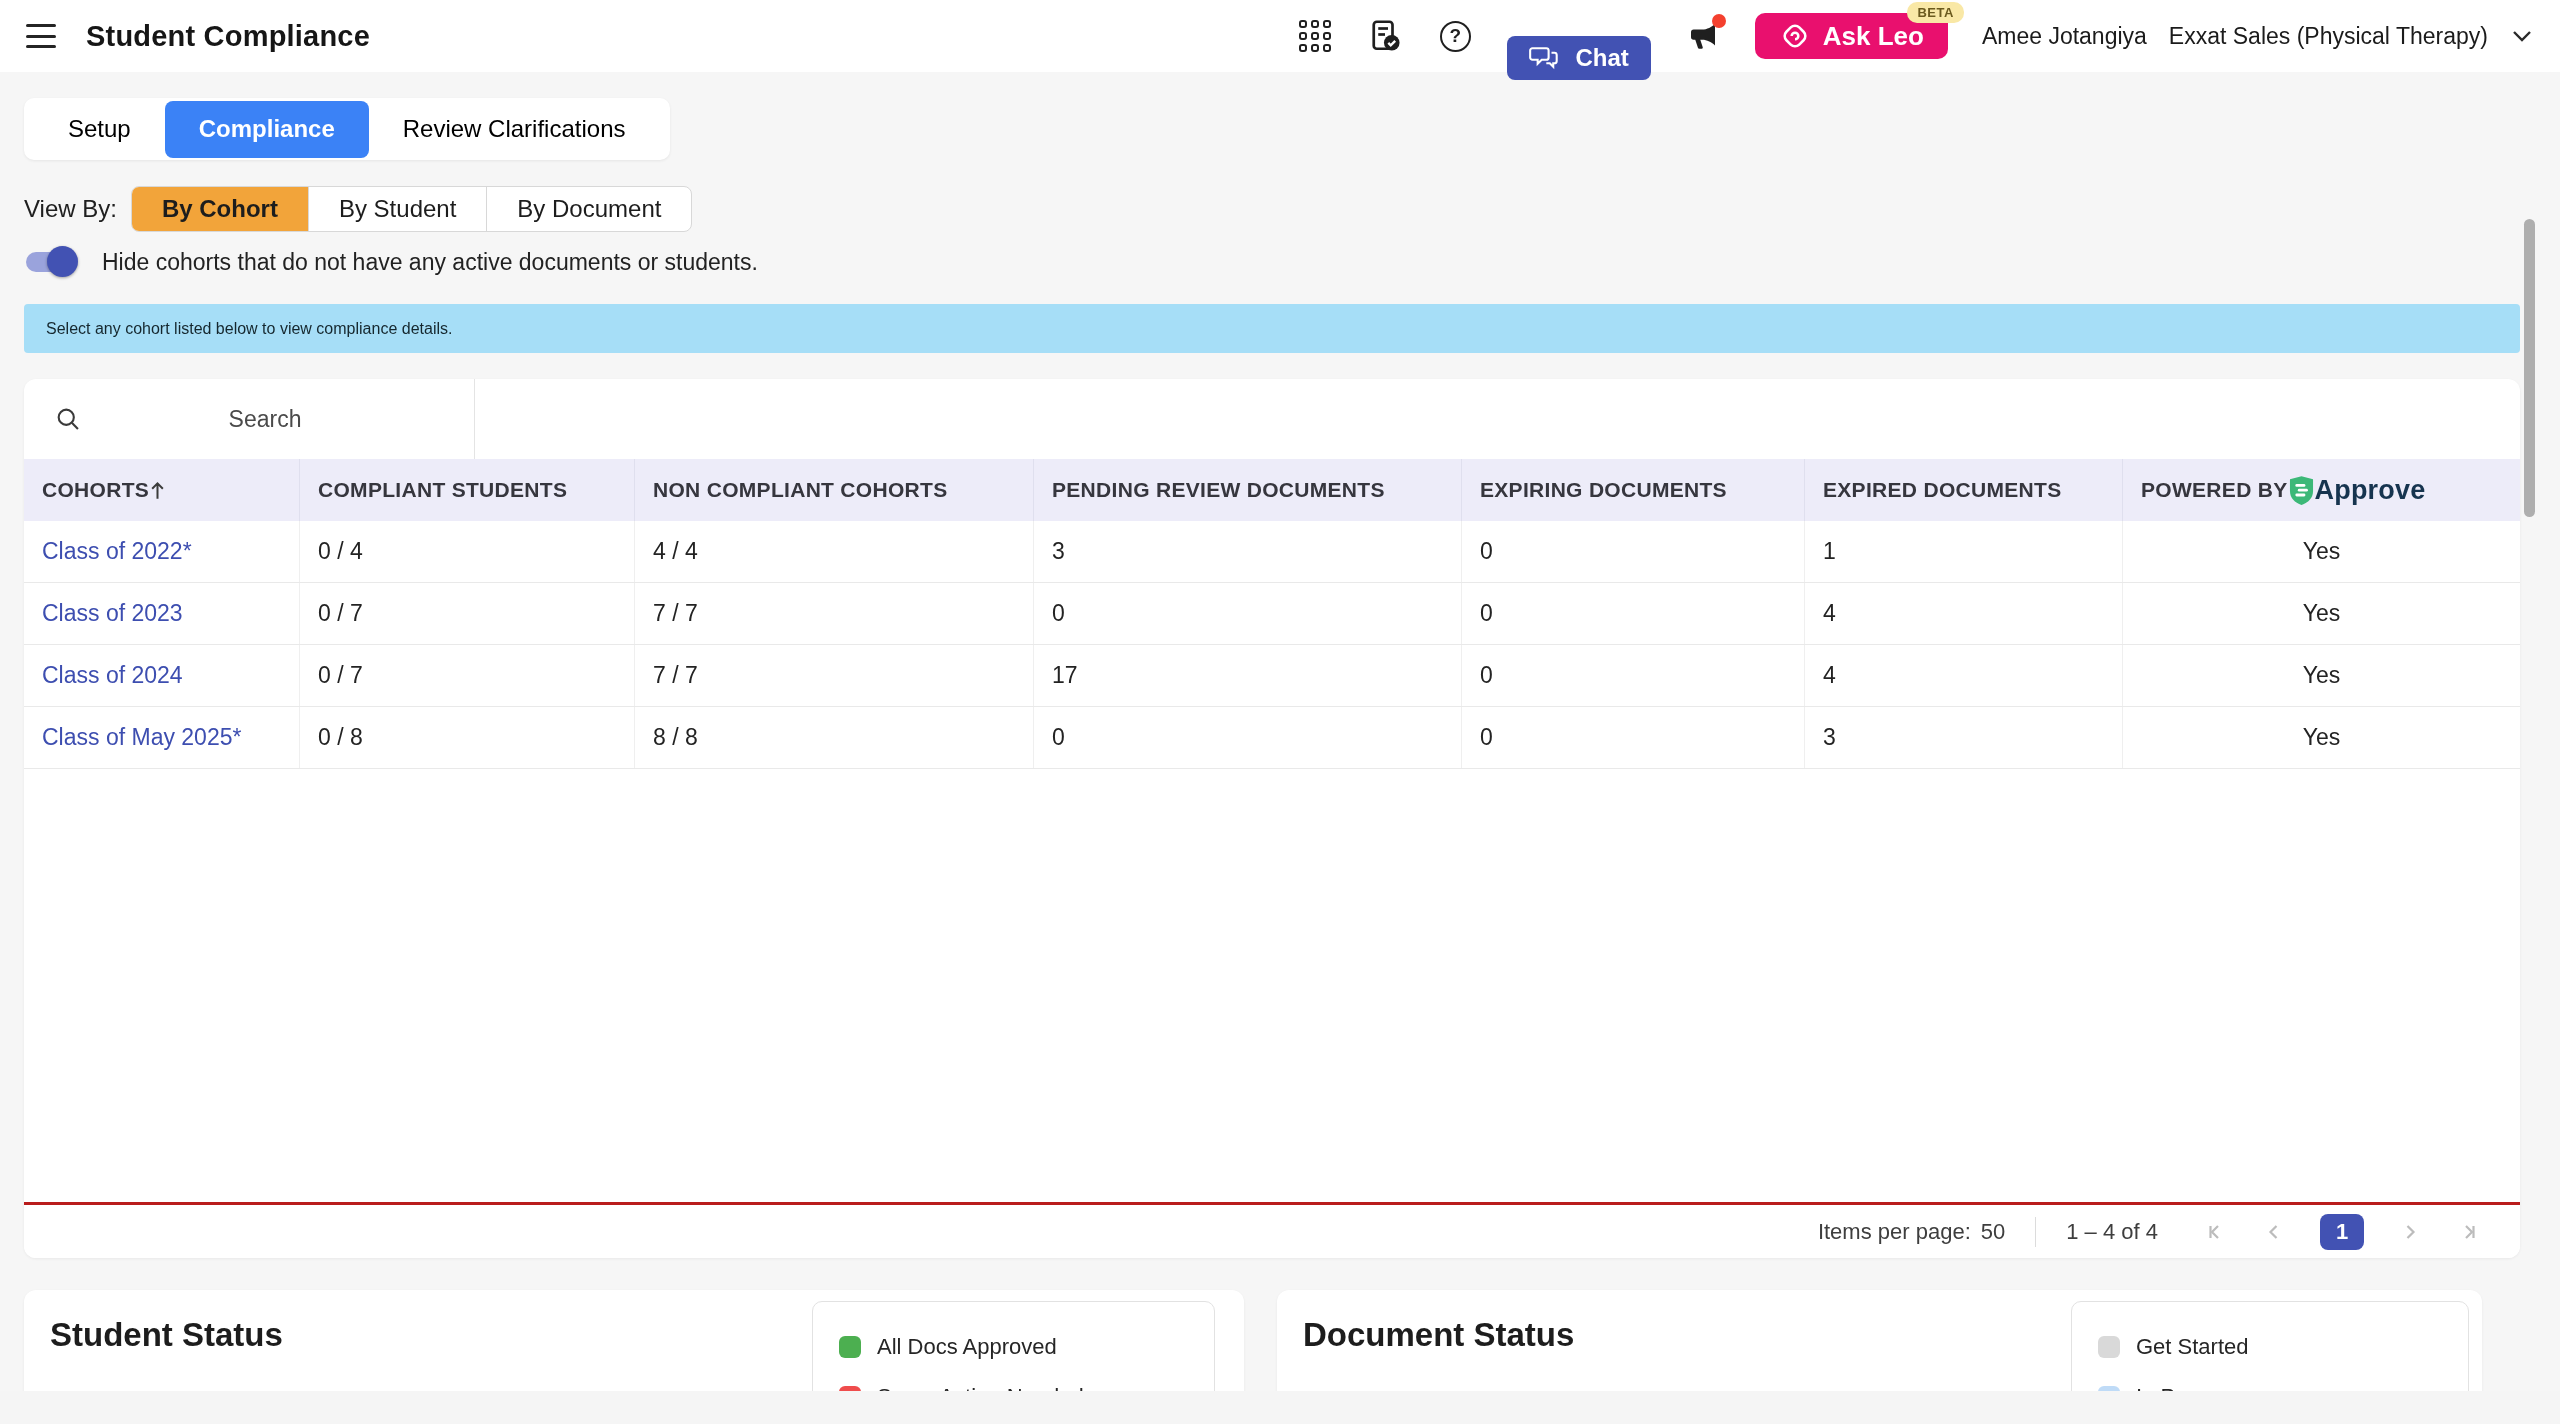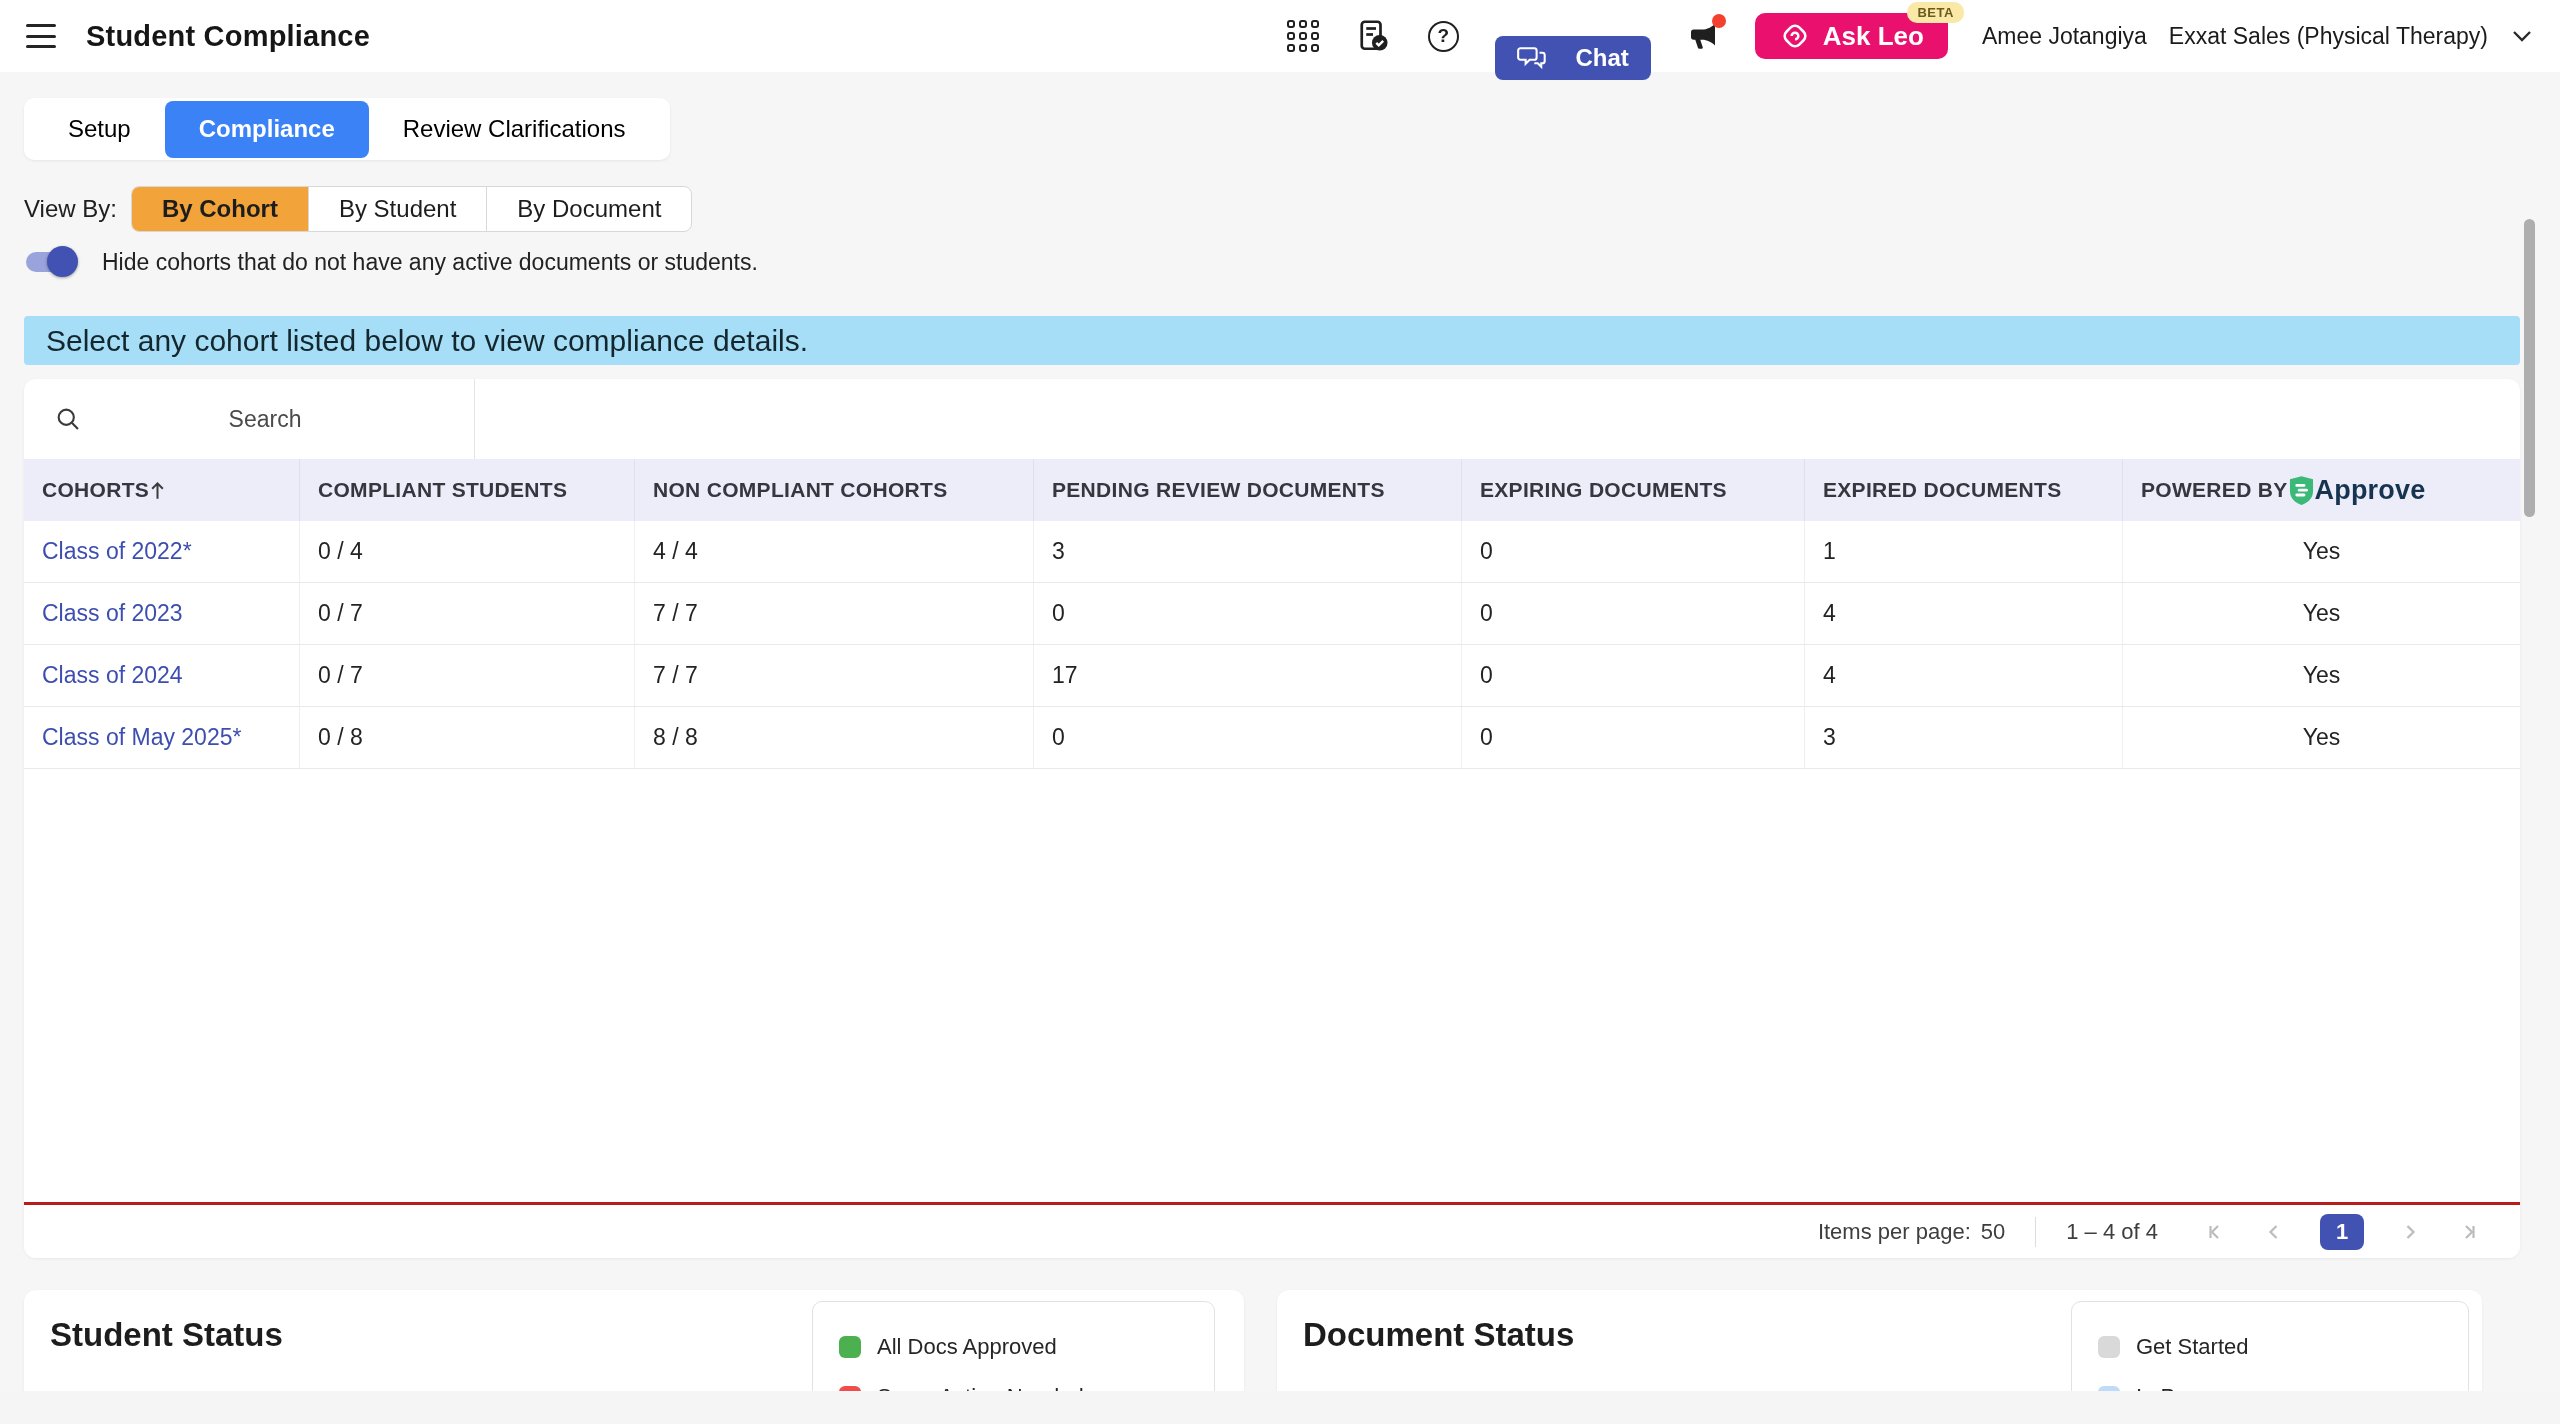--- a/index.html
+++ b/index.html
@@ -18,21 +18,21 @@
   }
   .hamburger { width:34px; height:24px; display:flex; flex-direction:column; justify-content:space-between; cursor:pointer; }
   .hamburger span { display:block; height:3px; width:30px; background:#242424; border-radius:2px; }
   #page-title { font-size:29px; font-weight:700; color:#161616; margin-left:26px; letter-spacing:.2px; }
   #header-right { margin-left:auto; display:flex; align-items:center; gap:34px; }
   .hicon { width:36px; height:36px; display:flex; align-items:center; justify-content:center; cursor:pointer; position:relative; }
   .grid-dots { display:grid; grid-template-columns:repeat(3,8px); grid-template-rows:repeat(3,8px); gap:4px; }
   .grid-dots i { border:2.4px solid #1f1f1f; border-radius:3px; }
   .help-circle { width:31px; height:31px; border:2.6px solid #1f1f1f; border-radius:50%; display:flex; align-items:center; justify-content:center; font-size:19px; font-weight:700; color:#1f1f1f; }
   .chat-btn {
-    height:44px; padding:0 22px; border-radius:8px; display:flex; align-items:center; gap:28px;
+    height:44px; padding:0 22px; border-radius:8px; display:flex; align-items:center; gap:16px;
     color:#fff; font-size:24px; font-weight:600; cursor:pointer; border:none;margin-top:44px;
   }
   .megaphone-wrap { position:relative; }
   .notif-dot { position:absolute; top:-4px; right:-5px; width:14px; height:14px; border-radius:50%; background:#f4402e; }
   .askleo-btn {
     height:46px; padding:0 24px; border-radius:10px; display:flex; align-items:center; gap:12px;
     color:#fff; font-size:26px; font-weight:700; cursor:pointer; position:relative; border:none;
   }
   .beta-badge {
     position:absolute; top:-11px; right:-16px; padding:3px 10px; border-radius:10px;
@@ -60,21 +60,21 @@
   
   #toggle-row { position:absolute; left:26px; top:244px; height:36px; display:flex; align-items:center; gap:26px; }
   .switch { position:relative; width:50px; height:30px; cursor:pointer; }
   .switch .track { position:absolute; left:0; top:5px; width:46px; height:20px; border-radius:11px; background:#9aa3dc; }
   .switch .knob { position:absolute; right:-2px; top:-1px; width:31px; height:31px; border-radius:50%; box-shadow:0 1px 3px rgba(0,0,0,.35); }
   #toggle-label { font-size:23px; color:#222; }
 
   
   #banner {
     position:absolute; left:24px; top:304px; width:2496px; height:49px; border-radius:4px;
-    display:flex; align-items:center; padding-left:22px; font-size:30px; color:#15272e;margin-top:12px;
+    display:flex; align-items:center; padding-left:22px; font-size:16px; color:#15272e;
   }
 
   
   #table-card {
     position:absolute; left:24px; top:379px; width:2496px; height:879px;
     background:#fff; border-radius:12px; box-shadow:0 1px 3px rgba(0,0,0,.06); overflow:hidden;
   }
   .search-row { height:80px; display:flex; align-items:stretch; }
   .search-box { width:451px; border-right:1px solid #e4e4e4; display:flex; align-items:center; padding-left:30px; gap:18px; }
   .search-box input { border:none; outline:none; font-size:23px; color:#333; width:330px; font-family:inherit; background:transparent;text-align:center; }

